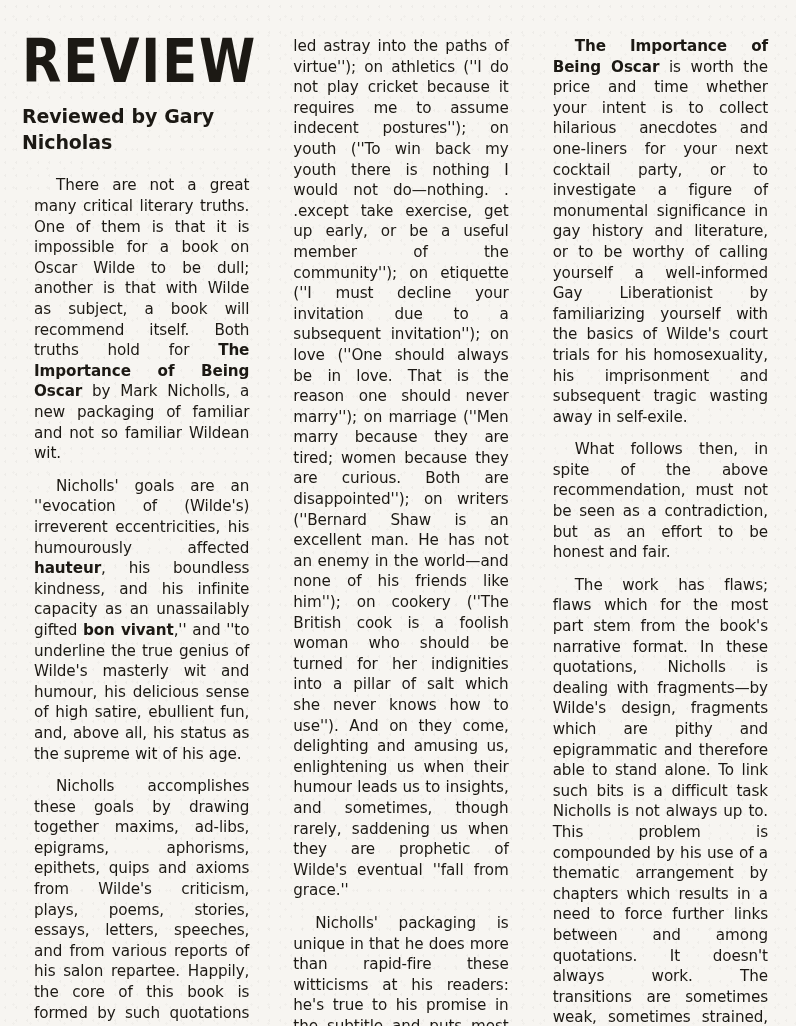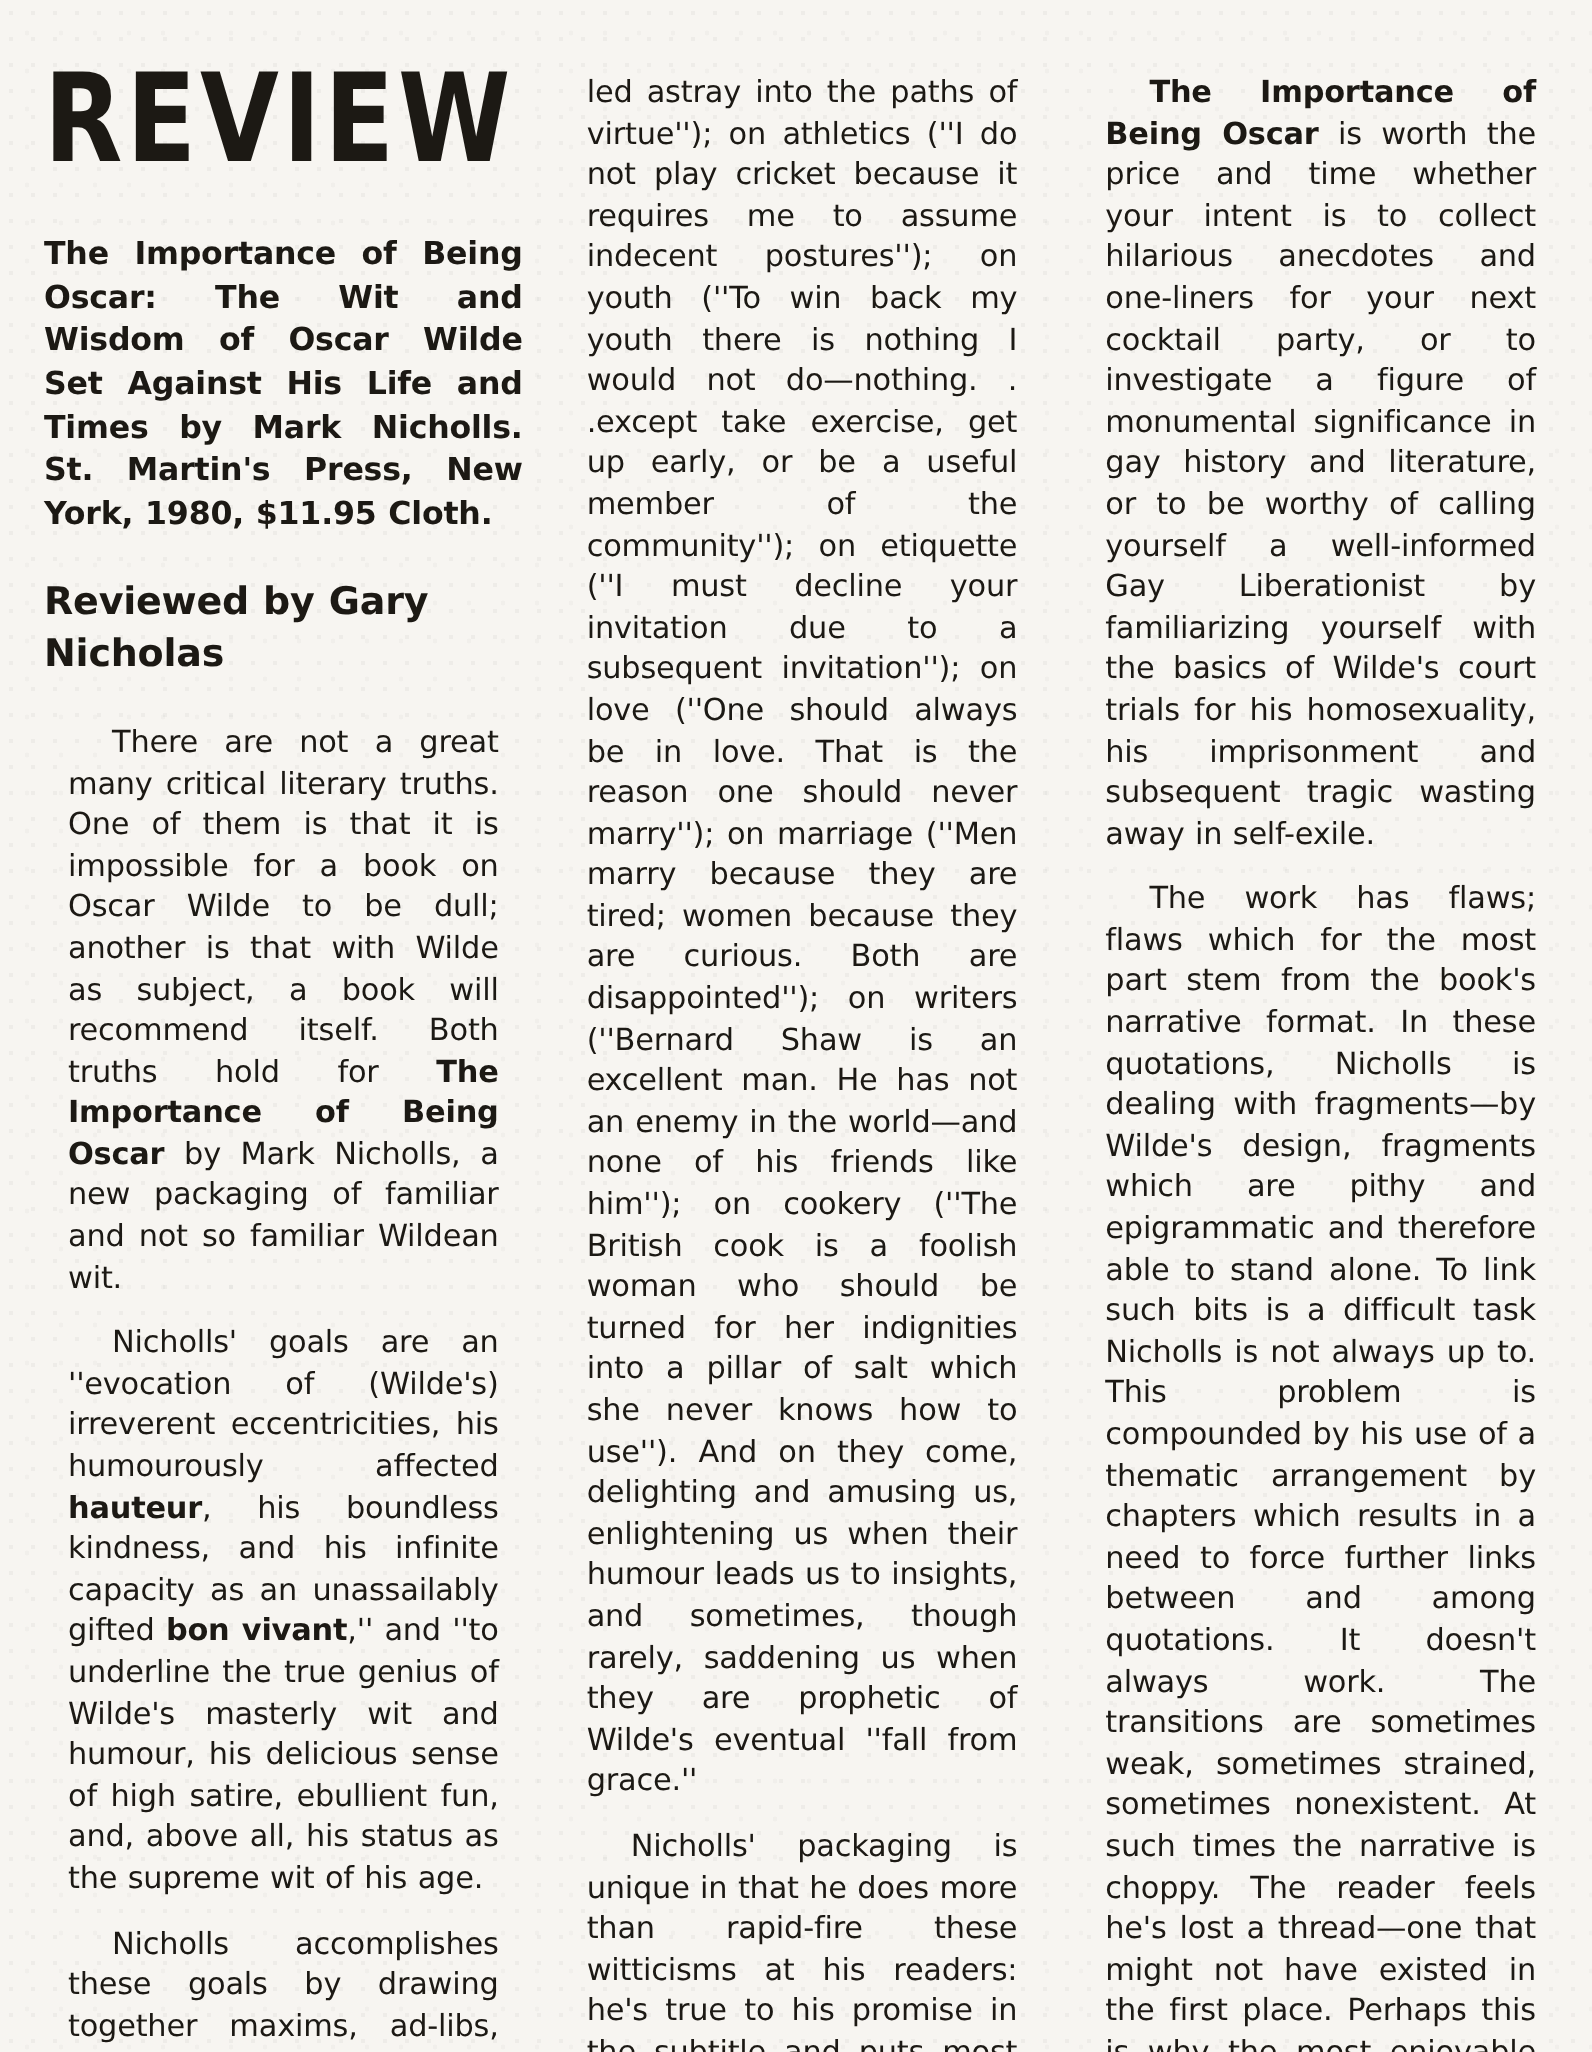--- a/index.html
+++ b/index.html
@@ -63,38 +63,38 @@
   }
 </style>
 </head>
 <body>
 
 <div class="page">
   <div class="cols">
 
     <div class="col">
       <div class="logo">REVIEW</div>
-      <div class="citation">The Importance of Being Oscar: The Wit and Wisdom of Oscar Wilde Set Against His Life and Times by Mark Nicholls. St. Martin's Press, New York, 1980, $11.95 Cloth.</div>
       <div class="reviewer">Reviewed by Gary Nicholas</div>
       <div>
           <p><span>There are not a great many critical literary truths. One of them is that it is impossible for a book on Oscar Wilde to be dull; another is that with Wilde as subject, a book will recommend itself. Both truths hold for </span><span class="b">The Importance of Being Oscar</span><span> by Mark Nicholls, a new packaging of familiar and not so familiar Wildean wit.</span></p>
           <p><span>Nicholls' goals are an ''evocation of (Wilde's) irreverent eccentricities, his humourously affected </span><span class="b">hauteur</span><span>, his boundless kindness, and his infinite capacity as an unassailably gifted </span><span class="b">bon vivant</span><span>,'' and ''to underline the true genius of Wilde's masterly wit and humour, his delicious sense of high satire, ebullient fun, and, above all, his status as the supreme wit of his age.</span></p>
           <p><span>Nicholls accomplishes these goals by drawing together maxims, ad-libs, epigrams, aphorisms, epithets, quips and axioms from Wilde's criticism, plays, poems, stories, essays, letters, speeches, and from various reports of his salon repartee. Happily, the core of this book is formed by such quotations from Wilde—a man for whom, according to his son Vyvyan, ''words were beautiful baubles with which to play and build,'' into what Nellie Moor was to call ''a brilliant fiery-colored chain of words.''</span></p>
         </div>
     </div>
 
     <div class="col">
       <div>
           <p class="noindent"><span>led astray into the paths of virtue''); on athletics (''I do not play cricket because it requires me to assume indecent postures''); on youth (''To win back my youth there is nothing I would not do—nothing. . .except take exercise, get up early, or be a useful member of the community''); on etiquette (''I must decline your invitation due to a subsequent invitation''); on love (''One should always be in love. That is the reason one should never marry''); on marriage (''Men marry because they are tired; women because they are curious. Both are disappointed''); on writers (''Bernard Shaw is an excellent man. He has not an enemy in the world—and none of his friends like him''); on cookery (''The British cook is a foolish woman who should be turned for her indignities into a pillar of salt which she never knows how to use''). And on they come, delighting and amusing us, enlightening us when their humour leads us to insights, and sometimes, though rarely, saddening us when they are prophetic of Wilde's eventual ''fall from grace.''</span></p>
           <p><span>Nicholls' packaging is unique in that he does more than rapid-fire these witticisms at his readers: he's true to his promise in the subtitle and puts most of the quotations into a context, giving us whatever setup is needed to appreciate them, be it the milieu of a social gathering, the clarification of customs and manners of the time, the identification of personalities needed to fully appreciate the humor, the summary of a plot to ensure readers derive the full impact from a quotation, or the presentation of essential biographical bits to clarify a witticism.</span></p>
         </div>
     </div>
 
     <div class="col">
       <div>
           <p><span class="b">The Importance of Being Oscar</span><span> is worth the price and time whether your intent is to collect hilarious anecdotes and one-liners for your next cocktail party, or to investigate a figure of monumental significance in gay history and literature, or to be worthy of calling yourself a well-informed Gay Liberationist by familiarizing yourself with the basics of Wilde's court trials for his homosexuality, his imprisonment and subsequent tragic wasting away in self-exile.</span></p>
+          <p><span>What follows then, in spite of the above recommendation, must not be seen as a contradiction, but as an effort to be honest and fair.</span></p>
           <p><span>The work has flaws; flaws which for the most part stem from the book's narrative format. In these quotations, Nicholls is dealing with fragments—by Wilde's design, fragments which are pithy and epigrammatic and therefore able to stand alone. To link such bits is a difficult task Nicholls is not always up to. This problem is compounded by his use of a thematic arrangement by chapters which results in a need to force further links between and among quotations. It doesn't always work. The transitions are sometimes weak, sometimes strained, sometimes nonexistent. At such times the narrative is choppy. The reader feels he's lost a thread—one that might not have existed in the first place. Perhaps this is why the most enjoyable parts of the book are simple listings of quotations without additional comment. Of course, to go off entirely in that direction would not allow Nicolls to fulfill his goal of setting the material into a context —and when he succeeds at that, it is a valuable contribution. Between these two formats there has to be one nearer the ideal. What it might be is not for us to discover; that should have been Nicholls' task.</span></p>
         </div>
     </div>
 
   </div>
 
 </div>
 
 </body></html>

